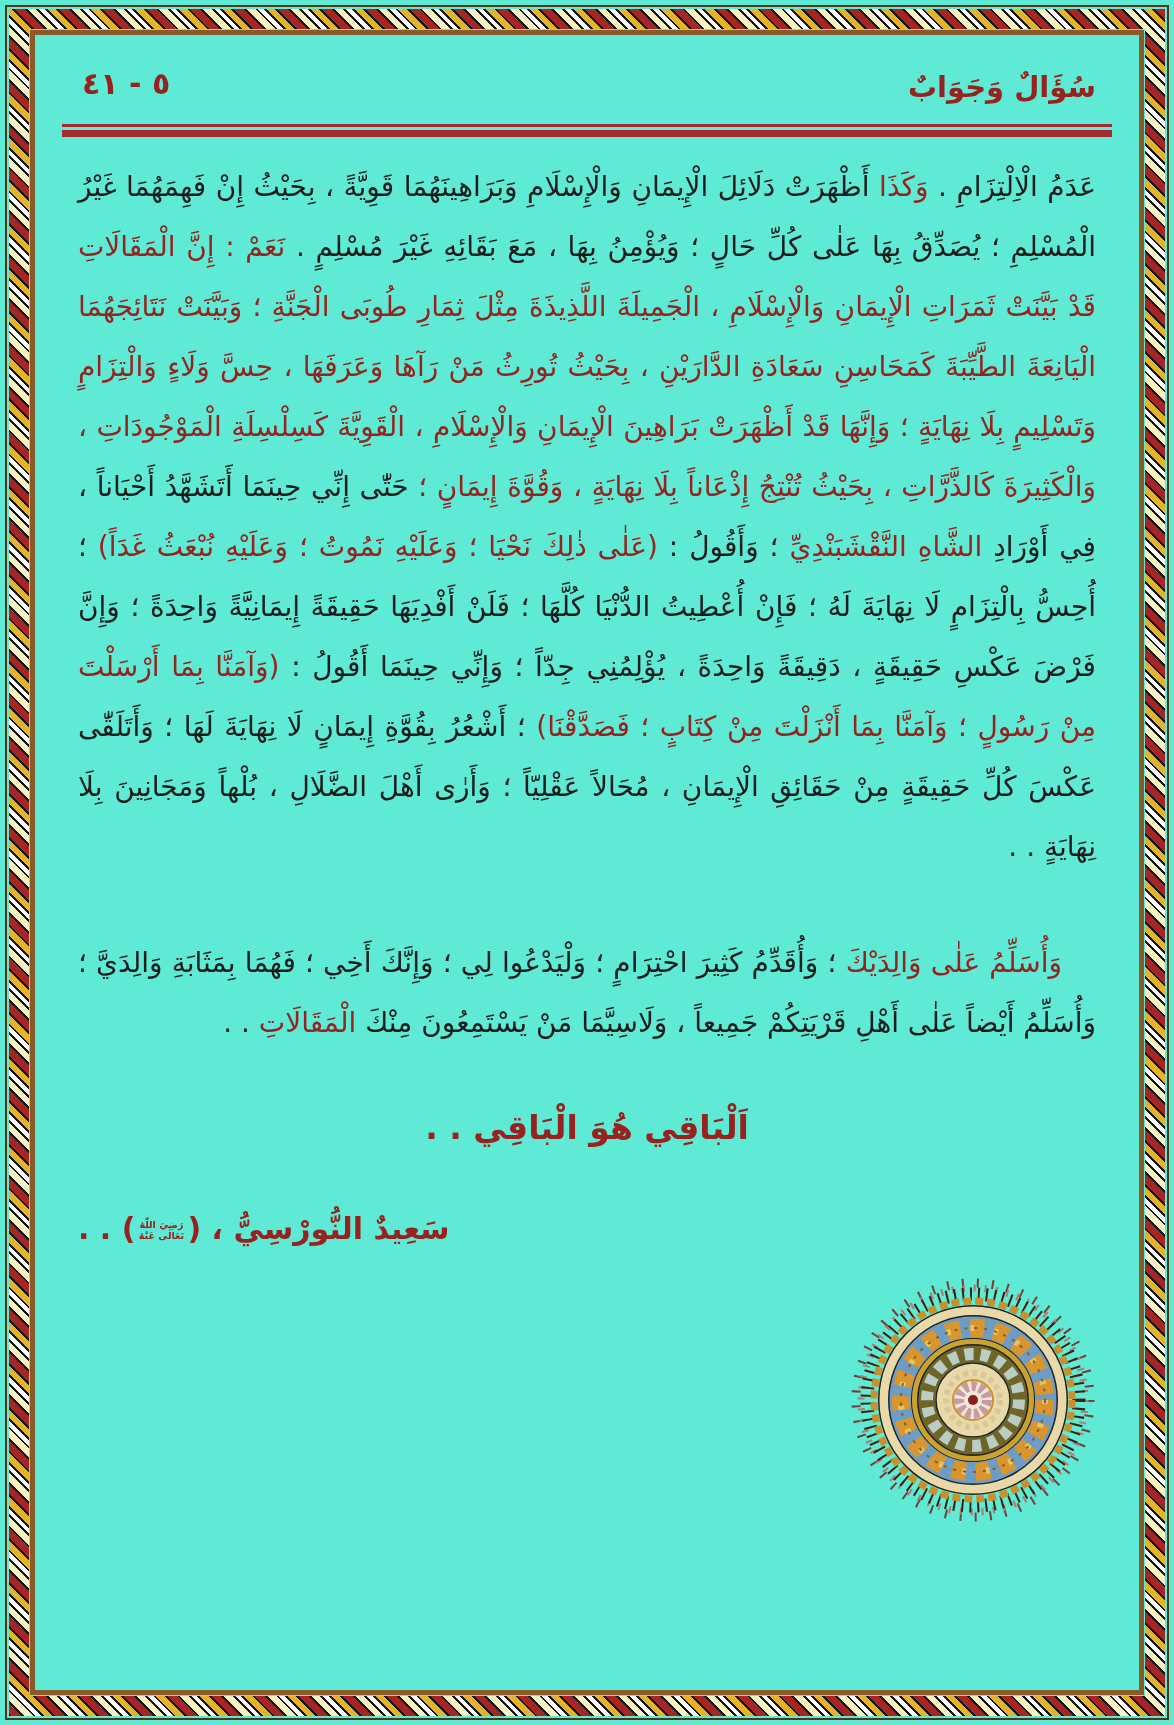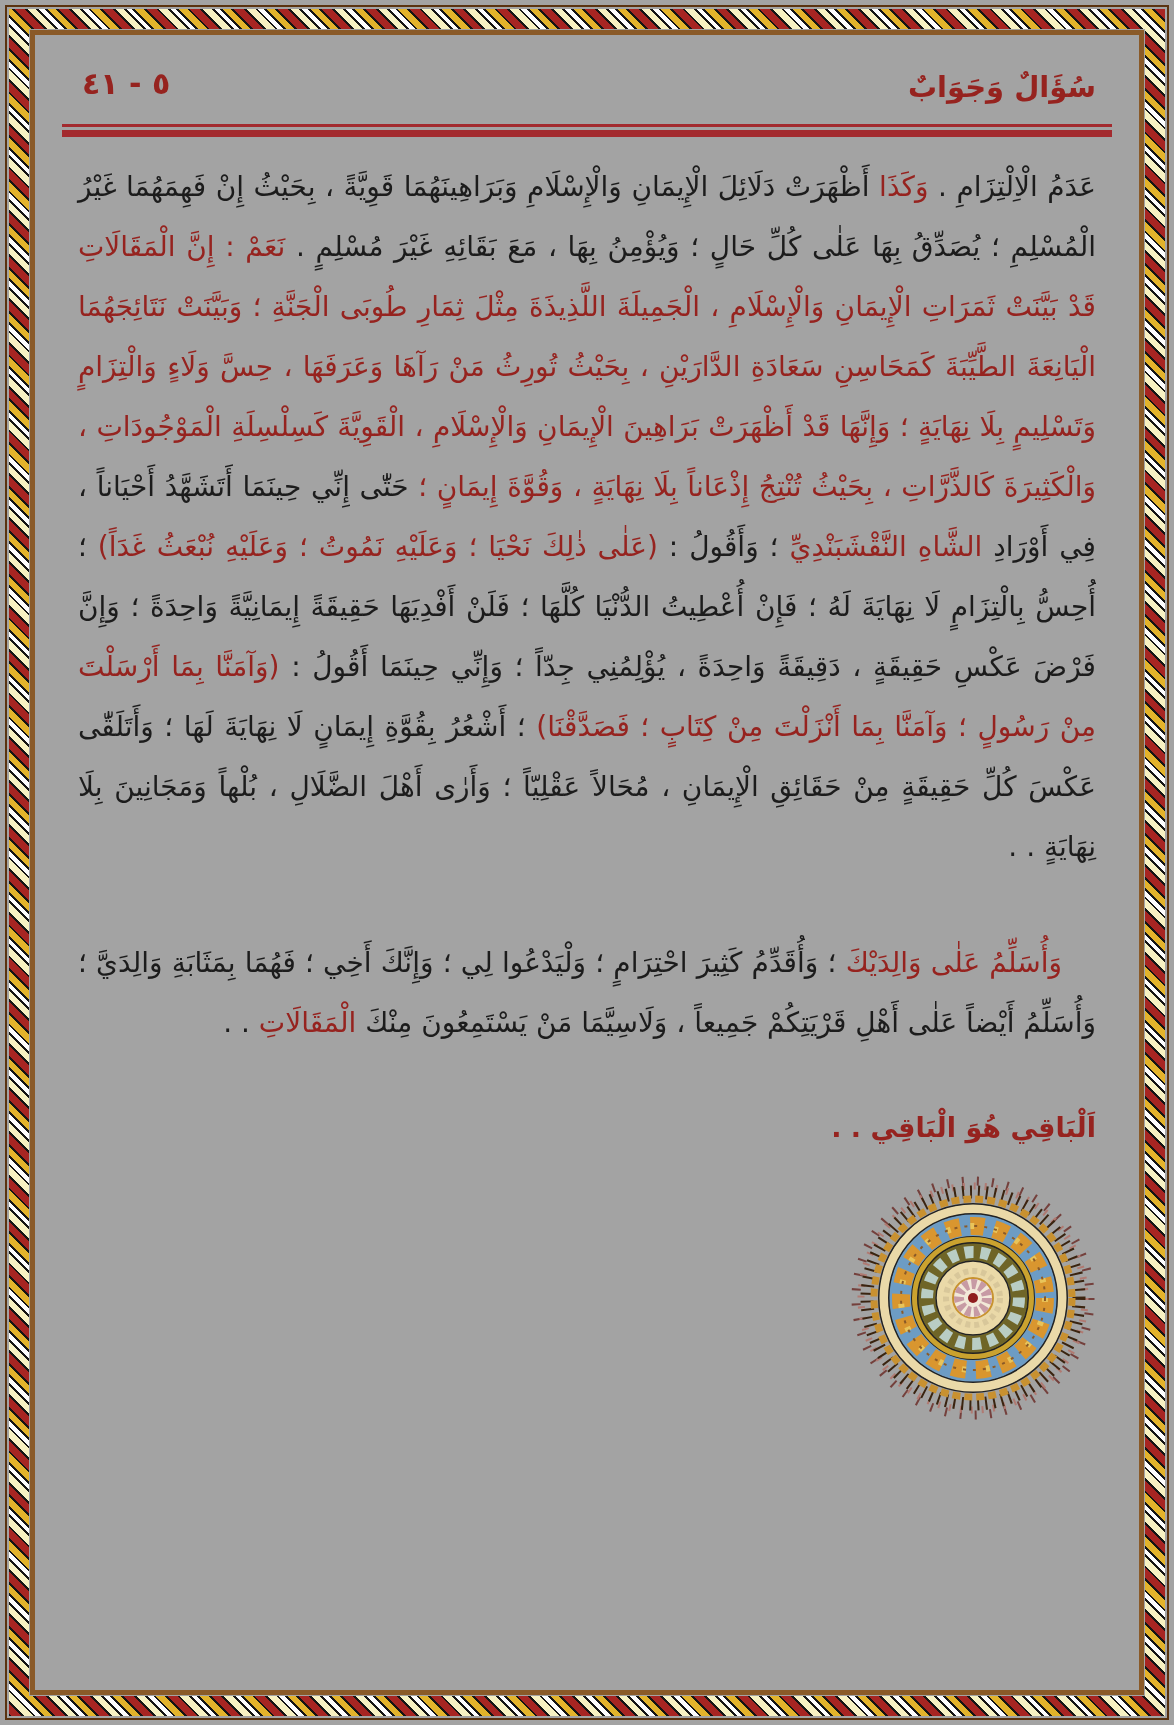--- a/index.html
+++ b/index.html
@@ -1,21 +1,21 @@
 <!DOCTYPE html>
 <html lang="ar" dir="rtl" style="--red: #96231f; --black: #1c1c1c; --rule_red: #a32a2e; --frame_brown: #8a5a28; --chain_red: #a72522; --chain_gold: #e3b32b; --chain_cream: #f7f1c2;"><head>
 <meta charset="utf-8">
 <style>
   html,body{margin:0;padding:0;}
   body{background:#e9e9e9;font-family:"DejaVu Sans",sans-serif;}
   .page{
     position:relative;
     width:1174px;height:1725px;
     margin:0 auto;
-    background:#a3a3a3;
+    background:#5eead4;
     overflow:hidden;
     direction:rtl;
   }
   
   .frame-outer{
     position:absolute;inset:5px;border:2px solid #5a3310;pointer-events:none;
   }
   .frame-chain{
     position:absolute;inset:9px;
     border:20px solid;
@@ -60,21 +60,21 @@
     text-align:justify;text-justify:inter-word;
     color:var(--black);
     direction:rtl;
   }
   .para2{margin-top:56px;text-indent:34px;}
   .t-b{color:var(--black);}
   .t-r{color:var(--red);}
 
   .closing-line{
     margin-top:44px;
-    color:var(--red);font-weight:bold;font-size:27px;line-height:62px;
+    text-align:center;color:var(--red);font-weight:bold;font-size:33px;line-height:62px;
   }
   .signature-line{
     margin-top:38px;
     direction:rtl;text-align:left;
     color:var(--red);font-weight:bold;font-size:30px;line-height:64px;
     padding-left:0px;
   }
   .seal-glyph{
     display:inline-block;width:52px;
     font-size:9.5px;line-height:1.15;font-weight:bold;
@@ -108,20 +108,23 @@
       <div class="rule-gap"></div>
       <div class="rule-thick"></div>
     </div>
 
     <p class="body-text"><span class="t-b">عَدَمُ الْاِلْتِزَامِ . </span><span class="t-r">وَكَذَا</span><span class="t-b"> أَظْهَرَتْ دَلَائِلَ الْإِيمَانِ وَالْإِسْلَامِ وَبَرَاهِينَهُمَا قَوِيَّةً ، بِحَيْثُ إِنْ فَهِمَهُمَا غَيْرُ الْمُسْلِمِ ؛ يُصَدِّقُ بِهَا عَلٰى كُلِّ حَالٍ ؛ وَيُؤْمِنُ بِهَا ، مَعَ بَقَائِهِ غَيْرَ مُسْلِمٍ . </span><span class="t-r">نَعَمْ : إِنَّ الْمَقَالَاتِ قَدْ بَيَّنَتْ ثَمَرَاتِ الْإِيمَانِ وَالْإِسْلَامِ ، الْجَمِيلَةَ اللَّذِيذَةَ مِثْلَ ثِمَارِ طُوبَى الْجَنَّةِ ؛ وَبَيَّنَتْ نَتَائِجَهُمَا الْيَانِعَةَ الطَّيِّبَةَ كَمَحَاسِنِ سَعَادَةِ الدَّارَيْنِ ، بِحَيْثُ تُورِثُ مَنْ رَآهَا وَعَرَفَهَا ، حِسَّ وَلَاءٍ وَالْتِزَامٍ وَتَسْلِيمٍ بِلَا نِهَايَةٍ ؛ وَإِنَّهَا قَدْ أَظْهَرَتْ بَرَاهِينَ الْإِيمَانِ وَالْإِسْلَامِ ، الْقَوِيَّةَ كَسِلْسِلَةِ الْمَوْجُودَاتِ ، وَالْكَثِيرَةَ كَالذَّرَّاتِ ، بِحَيْثُ تُنْتِجُ إِذْعَاناً بِلَا نِهَايَةٍ ، وَقُوَّةَ إِيمَانٍ ؛ </span><span class="t-b">حَتّٰى إِنِّي حِينَمَا أَتَشَهَّدُ أَحْيَاناً ، فِي أَوْرَادِ </span><span class="t-r">الشَّاهِ النَّقْشَبَنْدِيِّ</span><span class="t-b"> ؛ وَأَقُولُ : </span><span class="t-r">(عَلٰى ذٰلِكَ نَحْيَا ؛ وَعَلَيْهِ نَمُوتُ ؛ وَعَلَيْهِ نُبْعَثُ غَدَاً)</span><span class="t-b"> ؛ أُحِسُّ بِالْتِزَامٍ لَا نِهَايَةَ لَهُ ؛ فَإِنْ أُعْطِيتُ الدُّنْيَا كُلَّهَا ؛ فَلَنْ أَفْدِيَهَا حَقِيقَةً إِيمَانِيَّةً وَاحِدَةً ؛ وَإِنَّ فَرْضَ عَكْسِ حَقِيقَةٍ ، دَقِيقَةً وَاحِدَةً ، يُؤْلِمُنِي جِدّاً ؛ وَإِنِّي حِينَمَا أَقُولُ : </span><span class="t-r">(وَآمَنَّا بِمَا أَرْسَلْتَ مِنْ رَسُولٍ ؛ وَآمَنَّا بِمَا أَنْزَلْتَ مِنْ كِتَابٍ ؛ فَصَدَّقْنَا)</span><span class="t-b"> ؛ أَشْعُرُ بِقُوَّةِ إِيمَانٍ لَا نِهَايَةَ لَهَا ؛ وَأَتَلَقّٰى عَكْسَ كُلِّ حَقِيقَةٍ مِنْ حَقَائِقِ الْإِيمَانِ ، مُحَالاً عَقْلِيّاً ؛ وَأَرٰى أَهْلَ الضَّلَالِ ، بُلْهاً وَمَجَانِينَ بِلَا نِهَايَةٍ . .</span></p>
 
     <p class="body-text para2"><span class="t-r">وَأُسَلِّمُ عَلٰى وَالِدَيْكَ</span><span class="t-b"> ؛ وَأُقَدِّمُ كَثِيرَ احْتِرَامٍ ؛ وَلْيَدْعُوا لِي ؛ وَإِنَّكَ أَخِي ؛ فَهُمَا بِمَثَابَةِ وَالِدَيَّ ؛ وَأُسَلِّمُ أَيْضاً عَلٰى أَهْلِ قَرْيَتِكُمْ جَمِيعاً ، وَلَاسِيَّمَا مَنْ يَسْتَمِعُونَ مِنْكَ </span><span class="t-r">الْمَقَالَاتِ</span><span class="t-b"> . .</span></p>
 
     <div class="closing-line">اَلْبَاقِي هُوَ الْبَاقِي . .</div>
 
+    <div class="signature-line">
+      <span>سَعِيدٌ النُّورْسِيُّ ، </span><span>(</span><span class="seal-glyph">رَضِيَ اللّٰهُ تَعَالٰى عَنْهُ</span><span>)</span><span> . .</span>
+    </div>
 
     
     <svg class="ornament" viewBox="0 0 246 246" xmlns="http://www.w3.org/2000/svg">
       <g transform="translate(123,123)">
 
         <circle r="117" fill="none" stroke="#74403c" stroke-width="9" stroke-dasharray="2 13"></circle>
         <circle r="112" fill="none" stroke="#b07a72" stroke-width="7" stroke-dasharray="2 9"></circle>
         <circle r="106" fill="none" stroke="#3a2410" stroke-width="13" stroke-dasharray="2 6"></circle>
         <circle r="99" fill="none" stroke="#c89130" stroke-width="7" stroke-dasharray="8 4"></circle>
 

